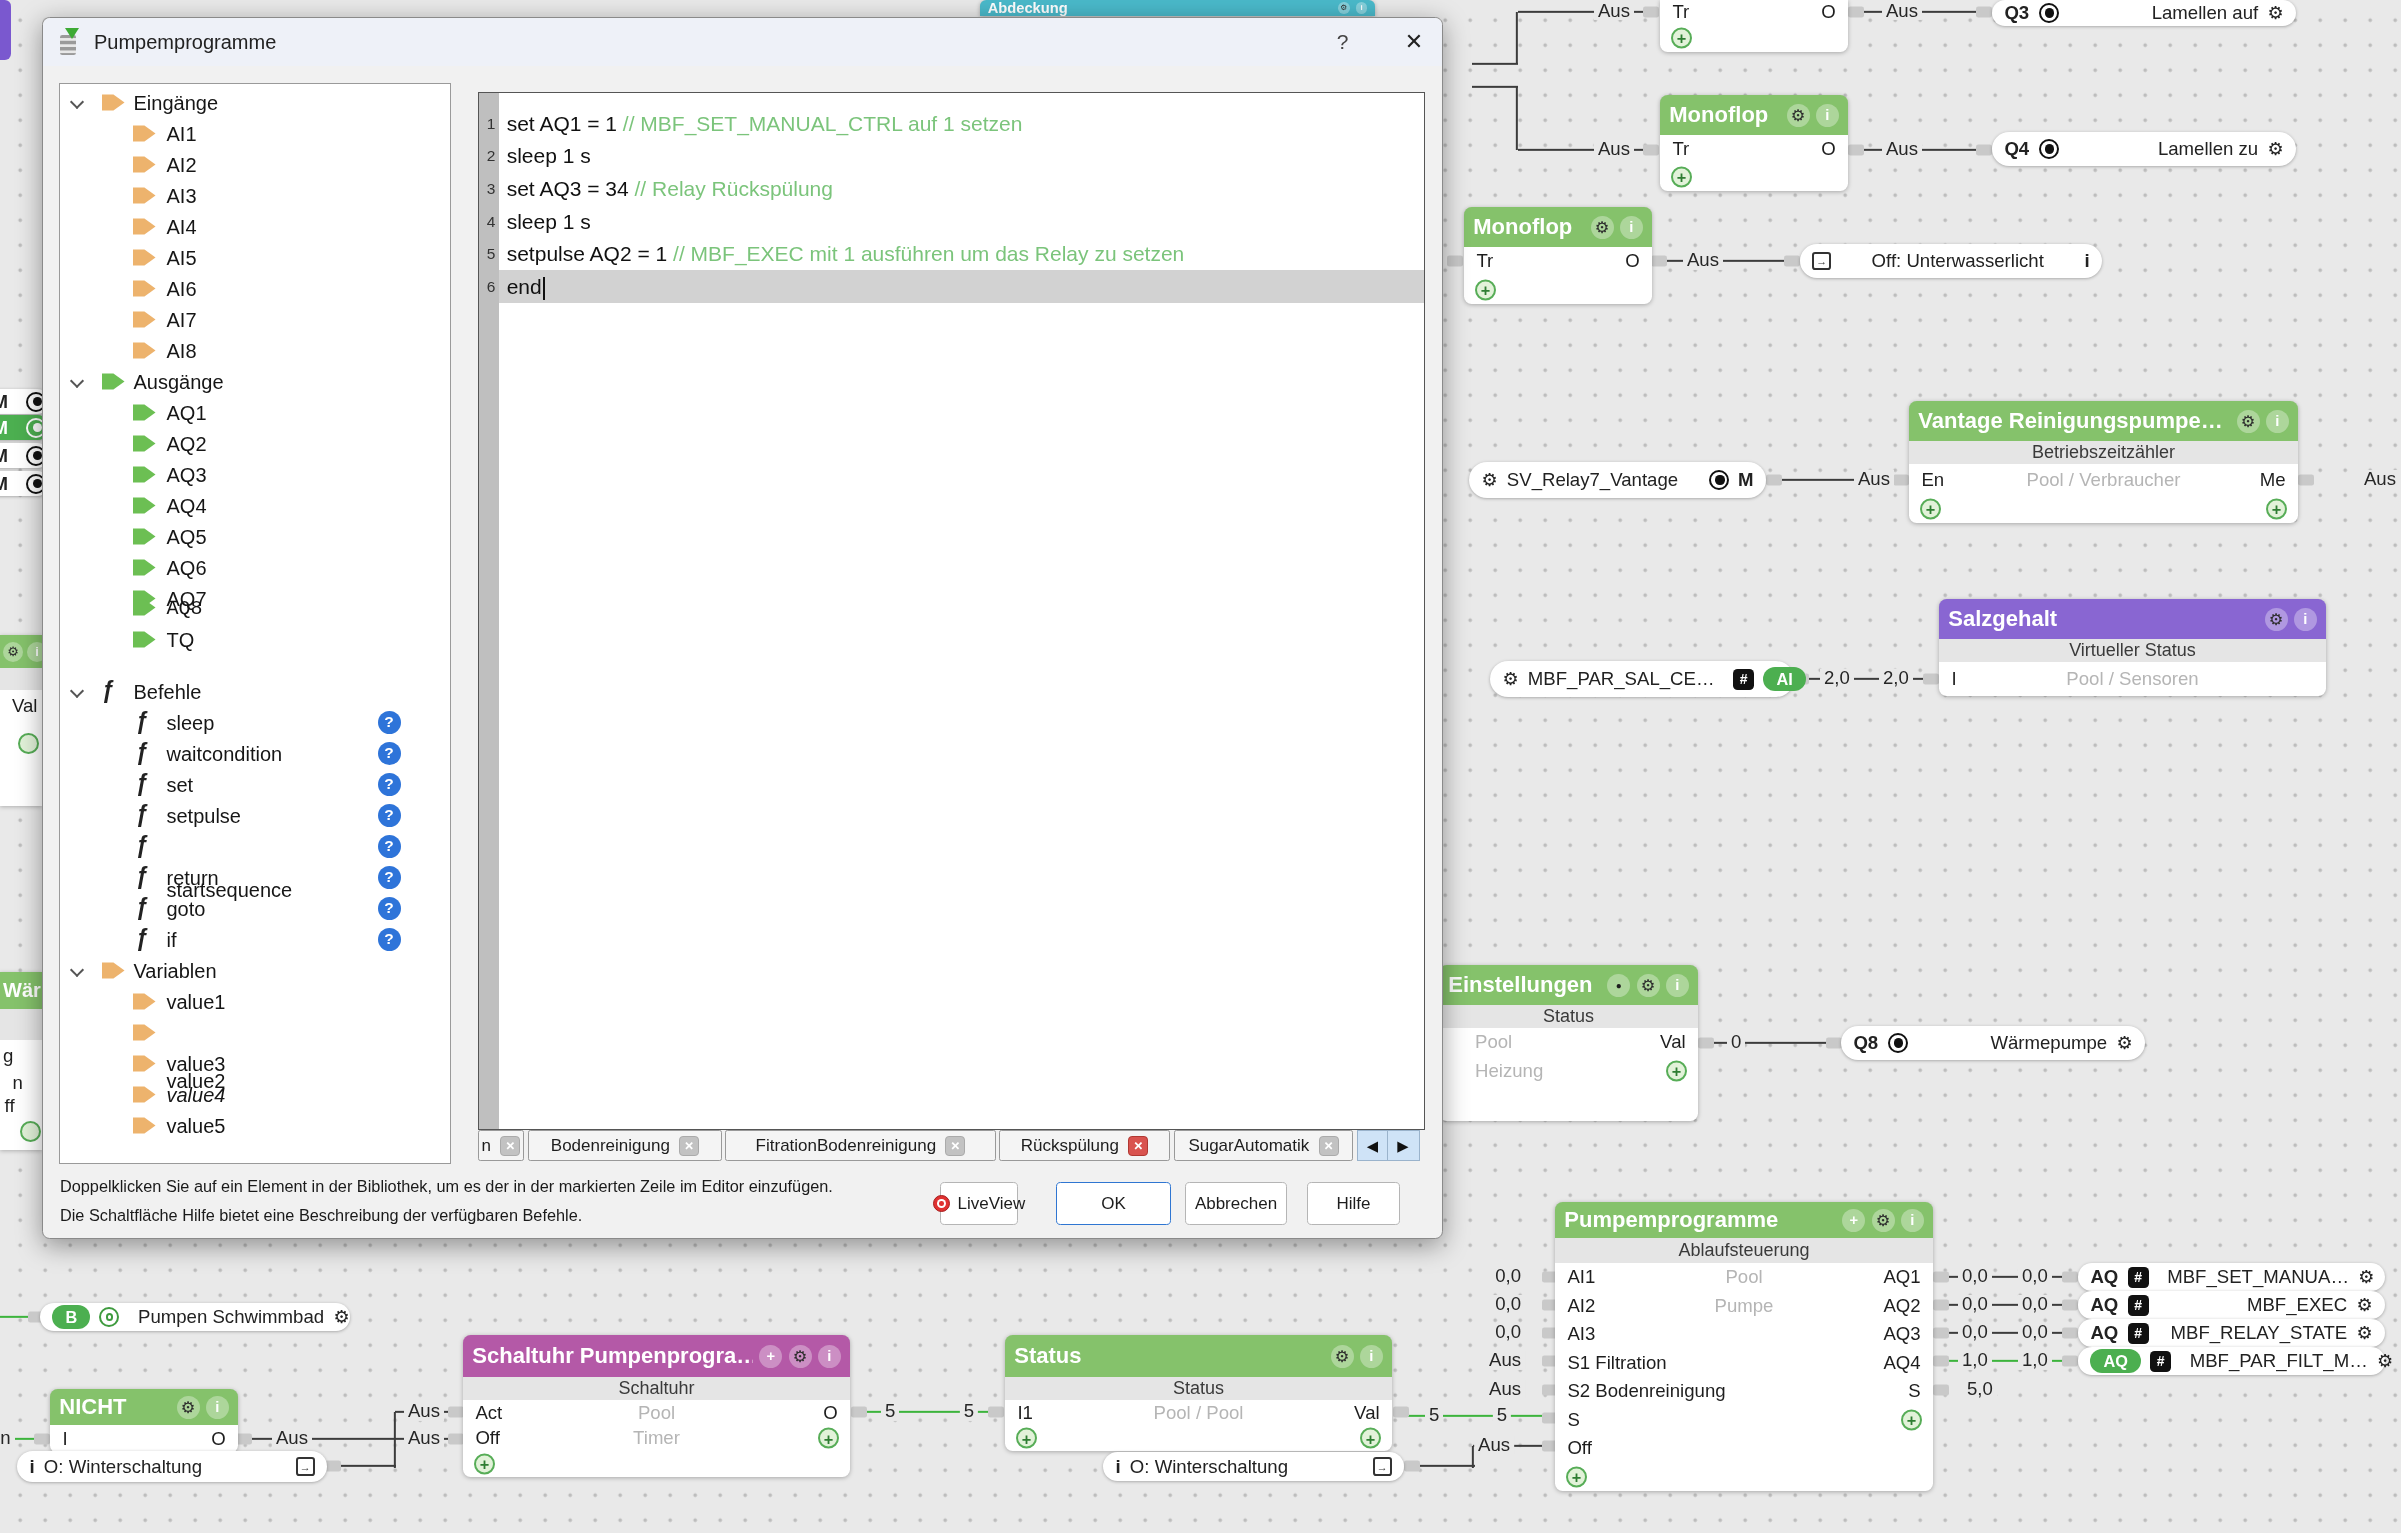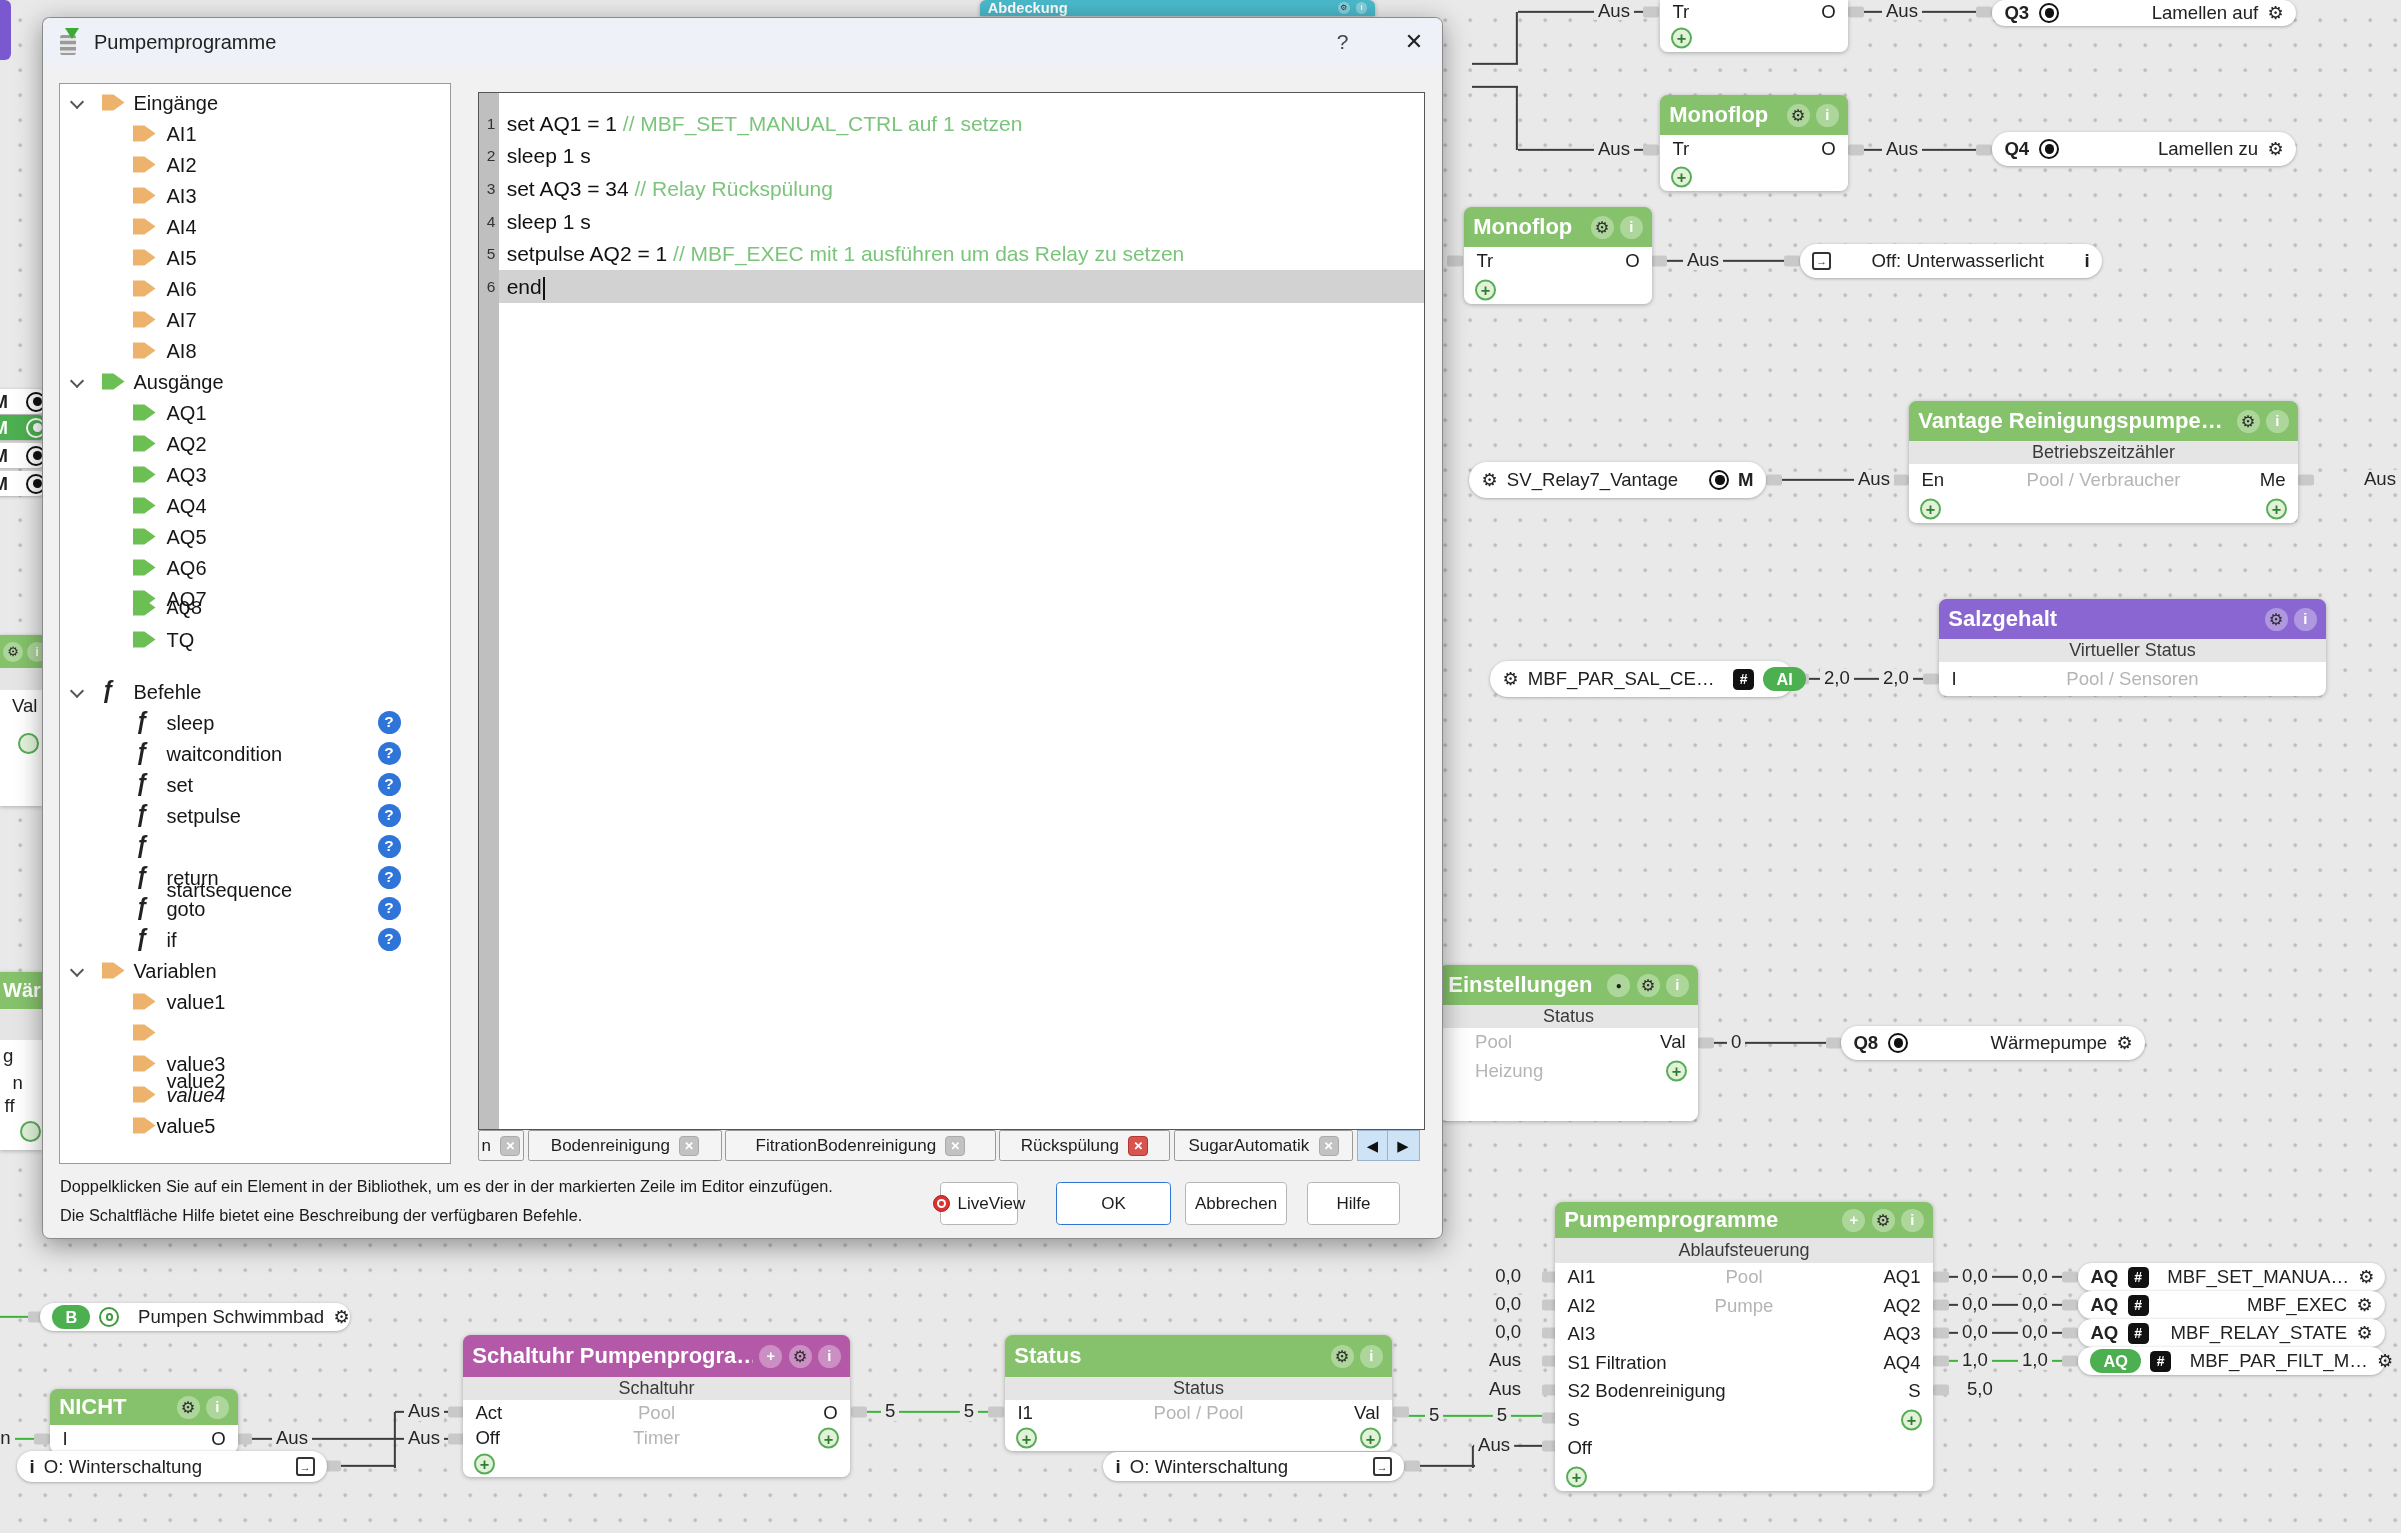--- a/index.html
+++ b/index.html
@@ -726,21 +726,21 @@
       <div class="trow" style="top: 964px;">
         <span class="ti ti-or" style="left: 73px;"></span>
         <span class="tlabel" style="left: 107px;">value3</span>
       </div>
       <div class="trow" style="top: 995px;">
         <span class="ti ti-or" style="left: 73px;"></span>
         <span class="tlabel" style="left: 107px; font-style: italic;">value4</span>
       </div>
       <div class="trow" style="top: 1026px;">
         <span class="ti ti-or" style="left: 73px;"></span>
-        <span class="tlabel" style="left: 97px;">value5</span>
+        <span class="tlabel" style="left: 107px;">value5</span>
       </div>
     </div>
 
   <div id="editor">
     <div id="gutter"></div>
   <div class="eline" style="top: 14px;"><span class="enum">1</span><span class="ecode">set AQ1 = 1 </span><span class="ecomment">// MBF_SET_MANUAL_CTRL auf 1 setzen</span></div>
       <div class="eline" style="top: 46px;"><span class="enum">2</span><span class="ecode">sleep 1 s</span></div>
       <div class="eline" style="top: 79px;"><span class="enum">3</span><span class="ecode">set AQ3 = 34 </span><span class="ecomment">// Relay Rückspülung</span></div>
       <div class="eline" style="top: 112px;"><span class="enum">4</span><span class="ecode">sleep 1 s</span></div>
       <div class="eline" style="top: 144px;"><span class="enum">5</span><span class="ecode">setpulse AQ2 = 1 </span><span class="ecomment">// MBF_EXEC mit 1 ausführen um das Relay zu setzen</span></div>

